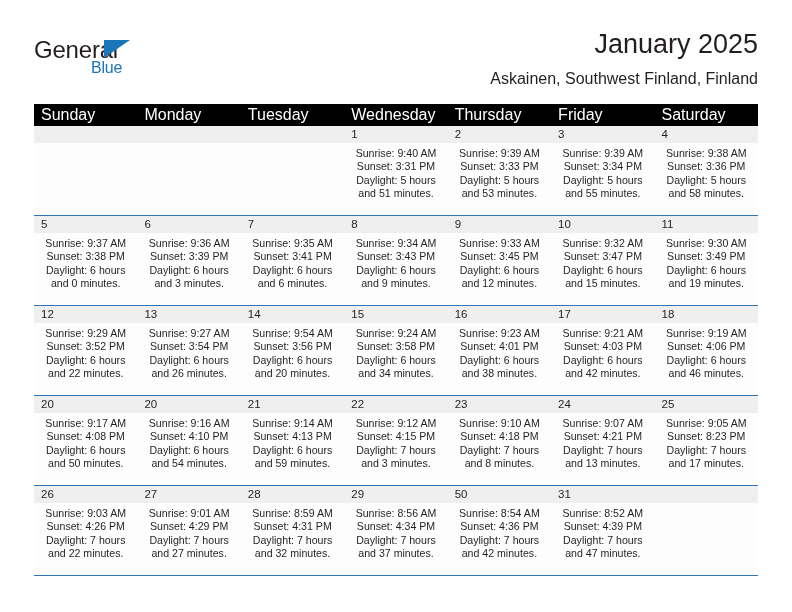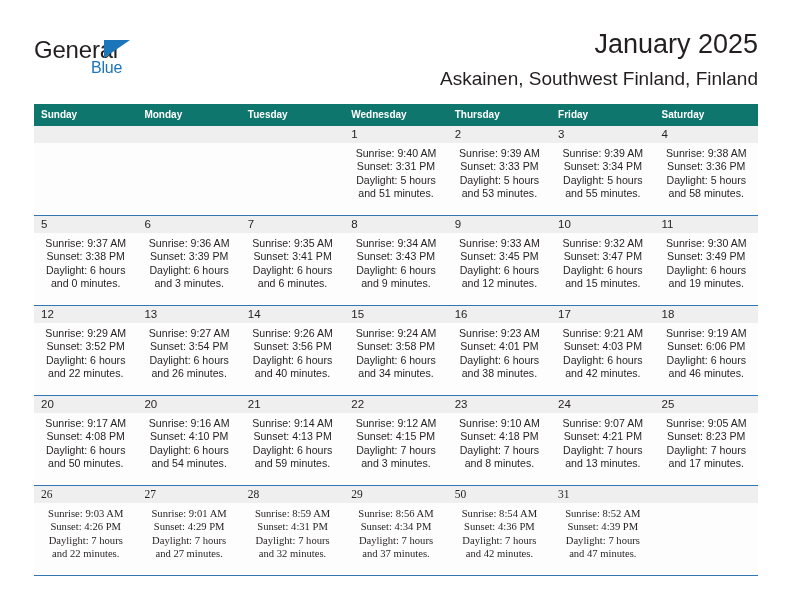--- a/index.html
+++ b/index.html
@@ -70,56 +70,55 @@
     top: 0;
     text-align: right;
   }
   .cal-title {
     font-size: 27px;
     color: #231f20;
     line-height: 32px;
     white-space: nowrap;
   }
   .cal-sub {
-    font-size: 19px;
+    font-size: 16px;
     color: #231f20;
     line-height: 20px;
     margin-top: 9px;
     white-space: nowrap;
   }
 
   
   .calendar {
     position: absolute;
     left: 34px;
     top: 104px;
     width: 724px;
     border-collapse: collapse;
     table-layout: fixed;
   }
   .calendar th {
-    background: #0f766e;
+    background: #000000;
     color: #ffffff;
-    font-size: 10px;
-    font-weight: bold;
+    font-size: 16px;
+    font-weight: normal;
     text-align: left;
     padding: 5px 0 5px 7px;
     height: 10px;
     line-height: 12px;
   }
   .calendar td {
     vertical-align: top;
     padding: 0;
     border-bottom: 1.5px solid #2f77b5;
     background: #fdfdfd;
     height: 74px;
   }
   .calendar tr:last-child td {
     border-bottom: 1.5px solid #2f77b5;
-    font-family: Liberation Serif, serif;
   }
   .daycell {
     position: relative;
     height: 89px;
     box-sizing: border-box;
   }
   .daynum-band {
     background: #efefef;
     height: 17px;
     line-height: 17px;
@@ -352,24 +351,24 @@
                 <div>Sunset: 3:54 PM</div>
                 <div>Daylight: 6 hours</div>
                 <div>and 26 minutes.</div>
               </div>
             </div>
           </td>
           <td>
             <div class="daycell">
               <div class="daynum-band">14</div>
               <div class="daybody">
-                <div>Sunrise: 9:26 AM</div>
+                <div>Sunrise: 9:54 AM</div>
                 <div>Sunset: 3:56 PM</div>
                 <div>Daylight: 6 hours</div>
-                <div>and 40 minutes.</div>
+                <div>and 20 minutes.</div>
               </div>
             </div>
           </td>
           <td>
             <div class="daycell">
               <div class="daynum-band">15</div>
               <div class="daybody">
                 <div>Sunrise: 9:24 AM</div>
                 <div>Sunset: 3:58 PM</div>
                 <div>Daylight: 6 hours</div>
@@ -397,21 +396,21 @@
                 <div>Daylight: 6 hours</div>
                 <div>and 42 minutes.</div>
               </div>
             </div>
           </td>
           <td>
             <div class="daycell">
               <div class="daynum-band">18</div>
               <div class="daybody">
                 <div>Sunrise: 9:19 AM</div>
-                <div>Sunset: 6:06 PM</div>
+                <div>Sunset: 4:06 PM</div>
                 <div>Daylight: 6 hours</div>
                 <div>and 46 minutes.</div>
               </div>
             </div>
           </td>
         </tr>
         <tr>
           <td>
             <div class="daycell">
               <div class="daynum-band">20</div>

